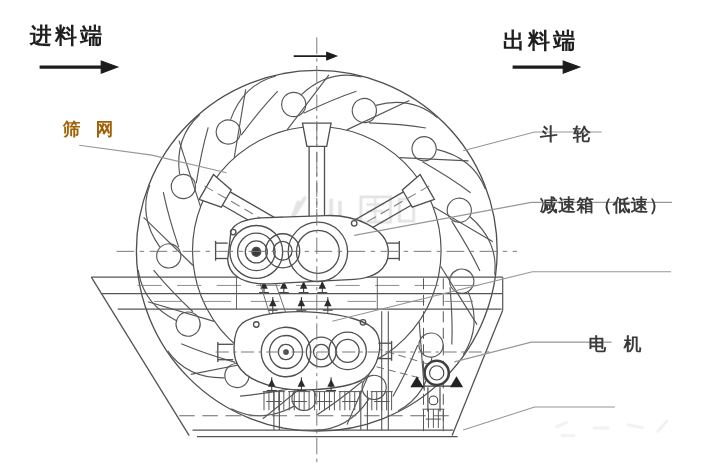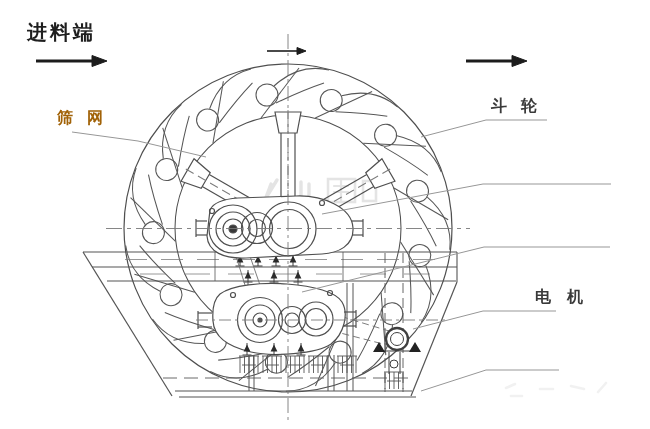--- a/index.html
+++ b/index.html
@@ -3,21 +3,21 @@
 <meta charset="utf-8">
 <style>
   html,body{margin:0;padding:0;background:#fff;}
   .stage{
     position:relative;width:650px;height:422px;background:#fff;overflow:hidden;
     font-family:"Liberation Serif","DejaVu Serif",serif;
   }
   .stage svg{position:absolute;left:0;top:0;}
   .lbl{position:absolute;white-space:nowrap;color:#3a3a3a;}
   .hdr{font-size:20px;font-weight:bold;letter-spacing:3px;color:#1f1f1f;}
-  .part{font-size:16px;font-weight:600;letter-spacing:2px;color:#3a3a3a;}
+  .part{font-size:16px;font-weight:600;letter-spacing:2px;color:#3a3a3a;margin-top:16px;}
   .faint{color:#a16207;font-weight:700;font-size:16px;letter-spacing:5px;}
 </style>
 </head>
 <body>
 
 <div class="stage">
 
 <svg width="650" height="429" viewBox="0 0 650 429">
   <defs>
 
@@ -225,17 +225,19 @@
       <polygon points="512,55.5 512,66.5 527,61"></polygon>
     </g>
     <g>
       <line x1="267" y1="51" x2="298" y2="51" stroke-width="1.6"></line>
       <polygon points="297,47.5 297,54.5 306,51"></polygon>
     </g>
   </g>
 </svg>
 
 <div class="lbl hdr" style="left:27px;top:19px;">进料端</div>
+<div class="lbl hdr" style="left:457px;top:24px;">出料端</div>
 <div class="lbl faint" style="left:57px;top:108px;">筛 网</div>
 <div class="lbl part" style="left:491px;top:96px;letter-spacing:5px;">斗 轮</div>
+<div class="lbl part" style="left:491px;top:161px;letter-spacing:0.5px;">减速箱（低速）</div>
 <div class="lbl part" style="left:491px;top:287px;letter-spacing:6px;padding-left:44px;">电 机</div>
 
 </div>
 
 </body></html>

